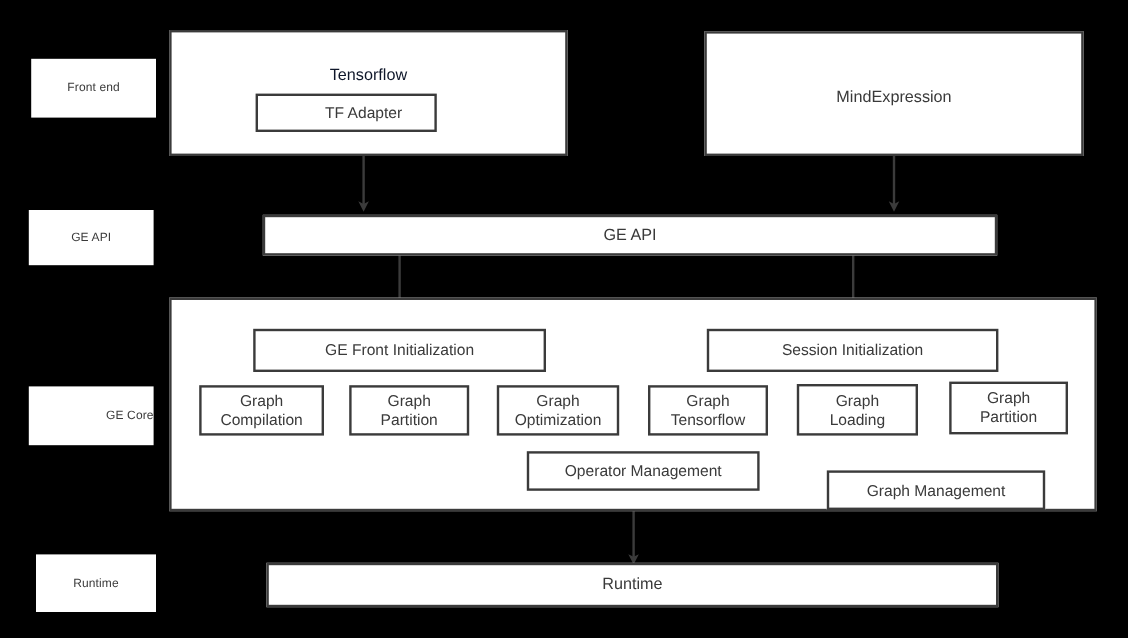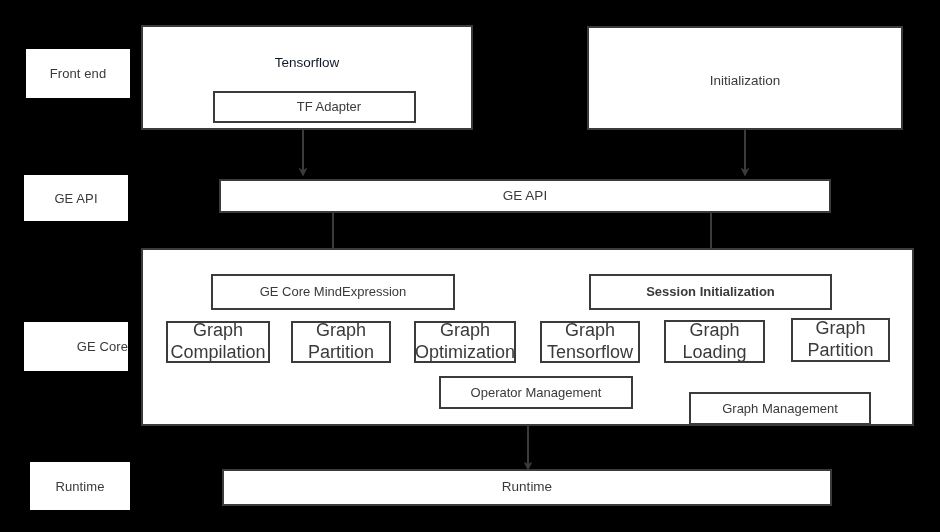--- a/index.html
+++ b/index.html
@@ -15,21 +15,21 @@
     font-family: "Liberation Sans", "DejaVu Sans", sans-serif;
     overflow: hidden;
   }
   .layer-label {
     position: absolute;
     background: #ffffff;
     color: #3a3a3a;
     display: flex;
     align-items: center;
     justify-content: center;
-    font-size: 13px;
+    font-size: 10px;
     letter-spacing: 0.1px;
     box-sizing: border-box;
   }
   .box {
     position: absolute;
     background: #ffffff;
     border: 2px solid #3b3b3b;
     color: #3a3a3a;
     box-sizing: border-box;
     display: flex;
@@ -58,21 +58,21 @@
     right: 0;
     top: 45px;
     text-align: center;
     color: #3a3a3a;
     font-size: 13.5px;
   }
   .wide-label {
     font-size: 13.5px;
   }
   .small-box {
-    font-size: 18px;
+    font-size: 13px;
   }
   svg.arrows {
     position: absolute;
     left: 0;
     top: 0;
     width: 940px;
     height: 532px;
     pointer-events: none;
   }
 </style>
@@ -108,38 +108,38 @@
   <div class="layer-label" style="left:24px; top:322px; width:104px; height:49px;justify-content:flex-end;">
     <span>GE Core</span>
   </div>
   <div class="layer-label" style="left:30px; top:462px; width:100px; height:48px;">
     <span>Runtime</span>
   </div>
 
   <div class="box" style="left:141px; top:25px; width:332px; height:105px; display:block;">
     <div class="frontend-title">Tensorflow</div>
   </div>
-  <div class="box" style="left:213px; top:91px; width:203px; height:32px;padding-left:29px;">
+  <div class="box" style="left:213px; top:78px; width:151px; height:32px;padding-left:29px;">
     <span>TF Adapter</span>
   </div>
 
   <div class="box" style="left:587px; top:26px; width:316px; height:104px; display:block;">
-    <div class="me-title">Initialization</div>
+    <div class="me-title">MindExpression</div>
   </div>
 
   <div class="box wide-label" style="left:219px; top:179px; width:612px; height:34px;">
     <span>GE API</span>
   </div>
 
   <div class="box container-box" style="left:141px; top:248px; width:773px; height:178px; display:block;"></div>
 
   <div class="box" style="left:211px; top:274px; width:244px; height:36px;">
-    <span>GE Core MindExpression</span>
+    <span>GE Front Initialization</span>
   </div>
-  <div class="box" style="left:589px; top:274px; width:243px; height:36px;font-weight:bold;">
+  <div class="box" style="left:589px; top:274px; width:243px; height:36px;">
     <span>Session Initialization</span>
   </div>
 
   <div class="box small-box" style="left:166px; top:321px; width:104px; height:42px; flex-direction:column;">
     <span>Graph</span>
     <span>Compilation</span>
   </div>
   <div class="box small-box" style="left:291px; top:321px; width:100px; height:42px; flex-direction:column;">
     <span>Graph</span>
     <span>Partition</span>

